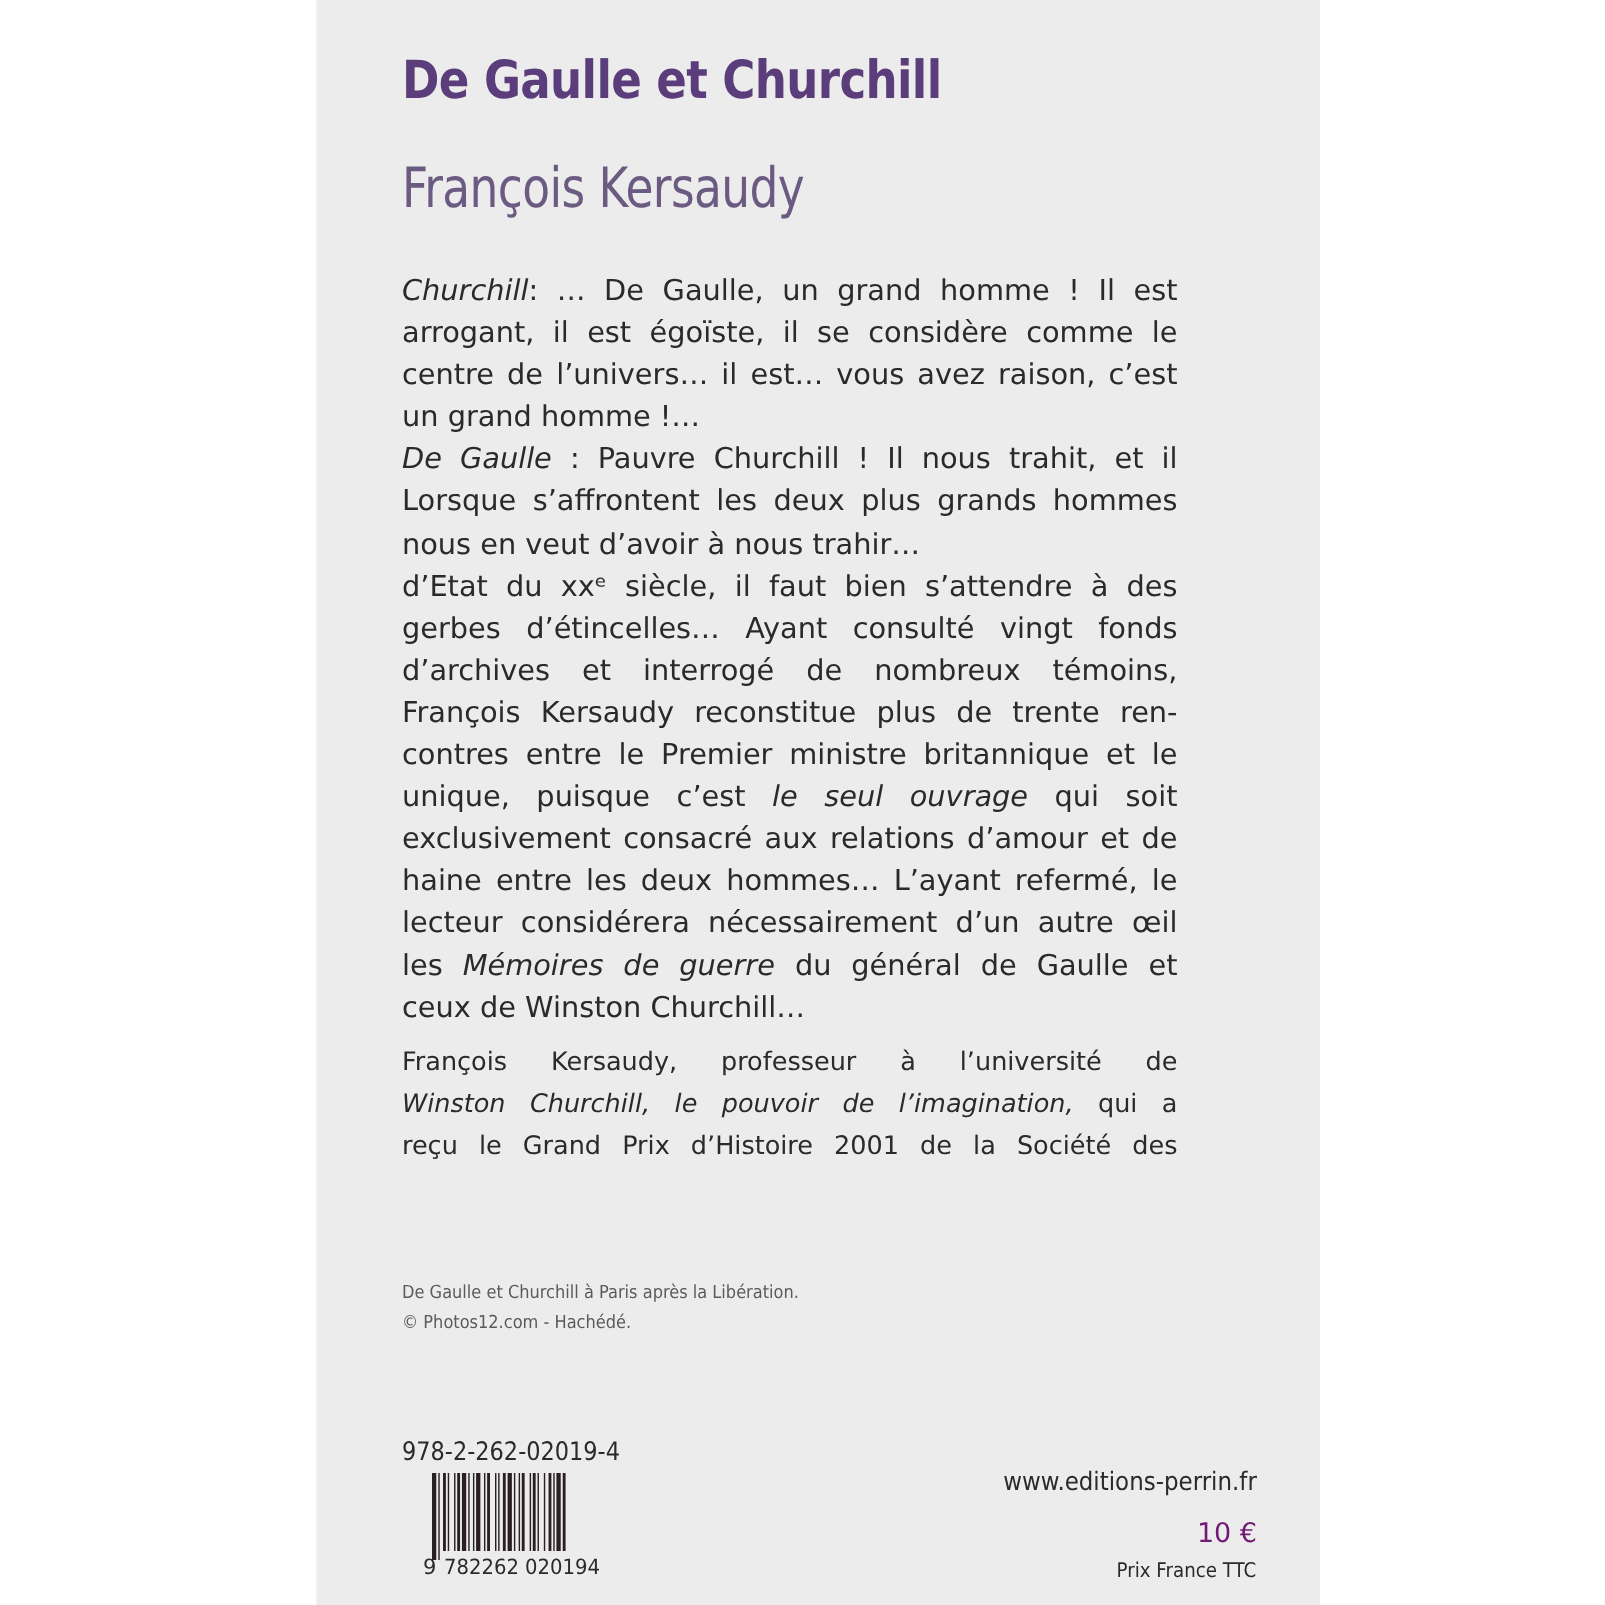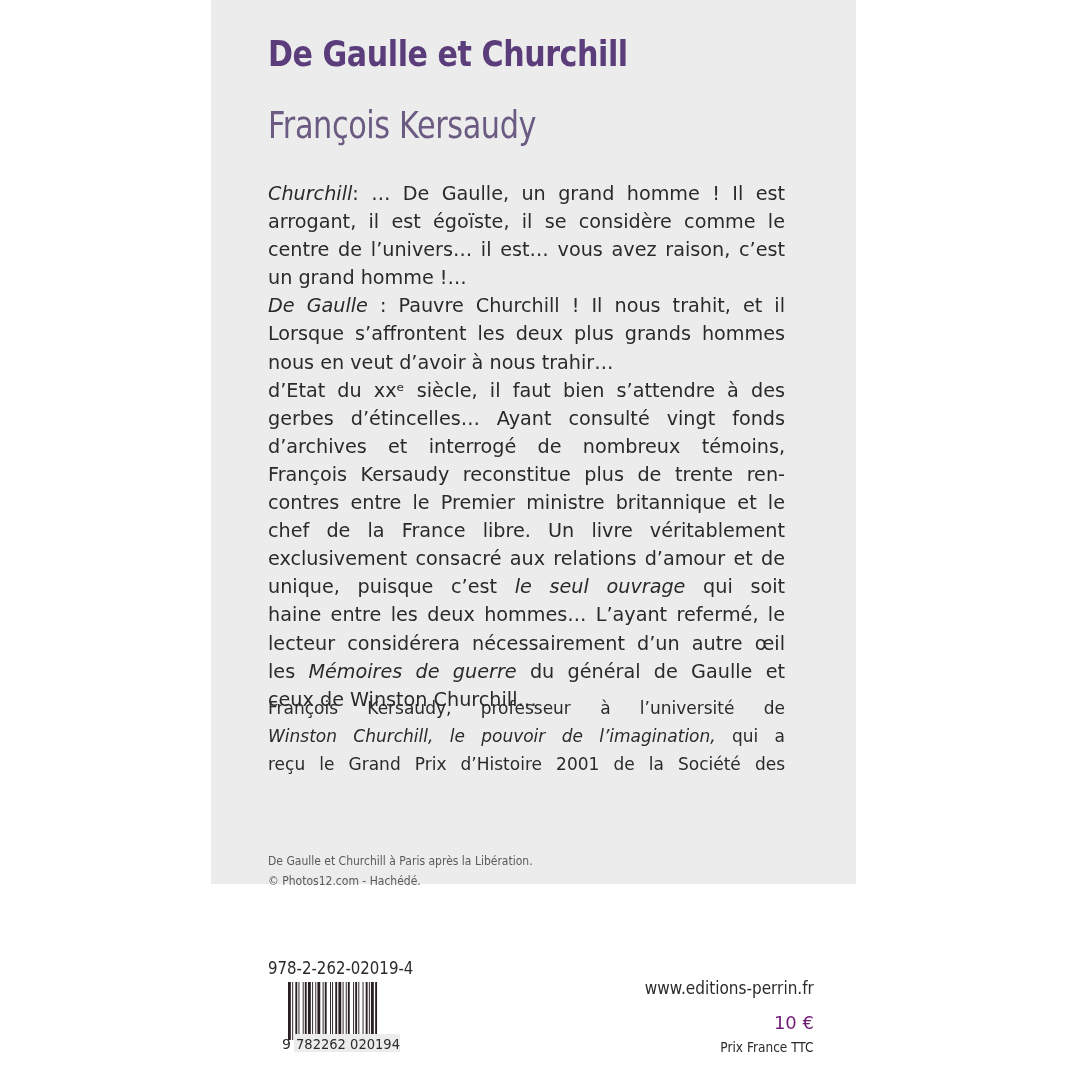--- a/index.html
+++ b/index.html
@@ -1,22 +1,23 @@
 <!DOCTYPE html>
 <html><head>
   <meta charset="utf-8">
   <style>
     html, body { margin: 0; padding: 0; }
     body {
       width: 1070px; height: 1070px; background: #ffffff; position: relative; overflow: hidden;
       font-family: "DejaVu Sans", sans-serif;
     }
     .cover {
-      position: absolute; left: 211px; top: 0; width: 645px; height: 884px;
+      position: absolute; left: 211px; top: 0; width: 645px; height: 1070px;
       background: #ececec;
+      padding-left: 24px;
     }
     .title {
       position: absolute; left: 57px; top: 34px;
       font-family: "DejaVu Sans", sans-serif; font-weight: bold;
       font-size: 35px; color: #5a3d7a; letter-spacing: -0.5px;
       transform: scaleX(0.86); transform-origin: left center; white-space: nowrap;
     }
     .author {
       position: absolute; left: 57px; top: 104px;
       font-family: "DejaVu Sans", sans-serif; font-weight: normal;
@@ -76,23 +77,22 @@
       <span class="line"><span>centre de l’univers… il est… vous avez raison, c’est</span></span>
       <span class="line last"><span>un grand homme !…</span></span>
       <span class="line"><em>De Gaulle</em><span> : Pauvre Churchill ! Il nous trahit, et il</span></span>
       <span class="line"><span>Lorsque s’affrontent les deux plus grands hommes</span></span>
       <span class="line last"><span>nous en veut d’avoir à nous trahir…</span></span>
       <span class="line"><span>d’Etat du xxᵉ siècle, il faut bien s’attendre à des</span></span>
       <span class="line"><span>gerbes d’étincelles… Ayant consulté vingt fonds</span></span>
       <span class="line"><span>d’archives et interrogé de nombreux témoins,</span></span>
       <span class="line"><span>François Kersaudy reconstitue plus de trente ren-</span></span>
       <span class="line"><span>contres entre le Premier ministre britannique et le</span></span>
-      <span class="line"><span>chef de la France libre. Un livre véritablement</span></span>
+      <span class="line"><span>unique, puisque c’est </span><em>le seul ouvrage</em><span> qui soit</span></span>
       <span class="line"><span>exclusivement consacré aux relations d’amour et de</span></span>
-      <span class="line"><span>unique, puisque c’est </span><em>le seul ouvrage</em><span> qui soit</span></span>
       <span class="line"><span>haine entre les deux hommes… L’ayant refermé, le</span></span>
       <span class="line"><span>lecteur considérera nécessairement d’un autre œil</span></span>
       <span class="line"><span>les </span><em>Mémoires de guerre</em><span> du général de Gaulle et</span></span>
       <span class="line last"><span>ceux de Winston Churchill…</span></span>
     </div>
 
   <div class="bio" id="bio">
       <span class="line"><span>François Kersaudy, professeur à l’université de</span></span>
       <span class="line"><em>Winston Churchill, le pouvoir de l’imagination,</em><span> qui a</span></span>
       <span class="line"><span>reçu le Grand Prix d’Histoire 2001 de la Société des</span></span>

